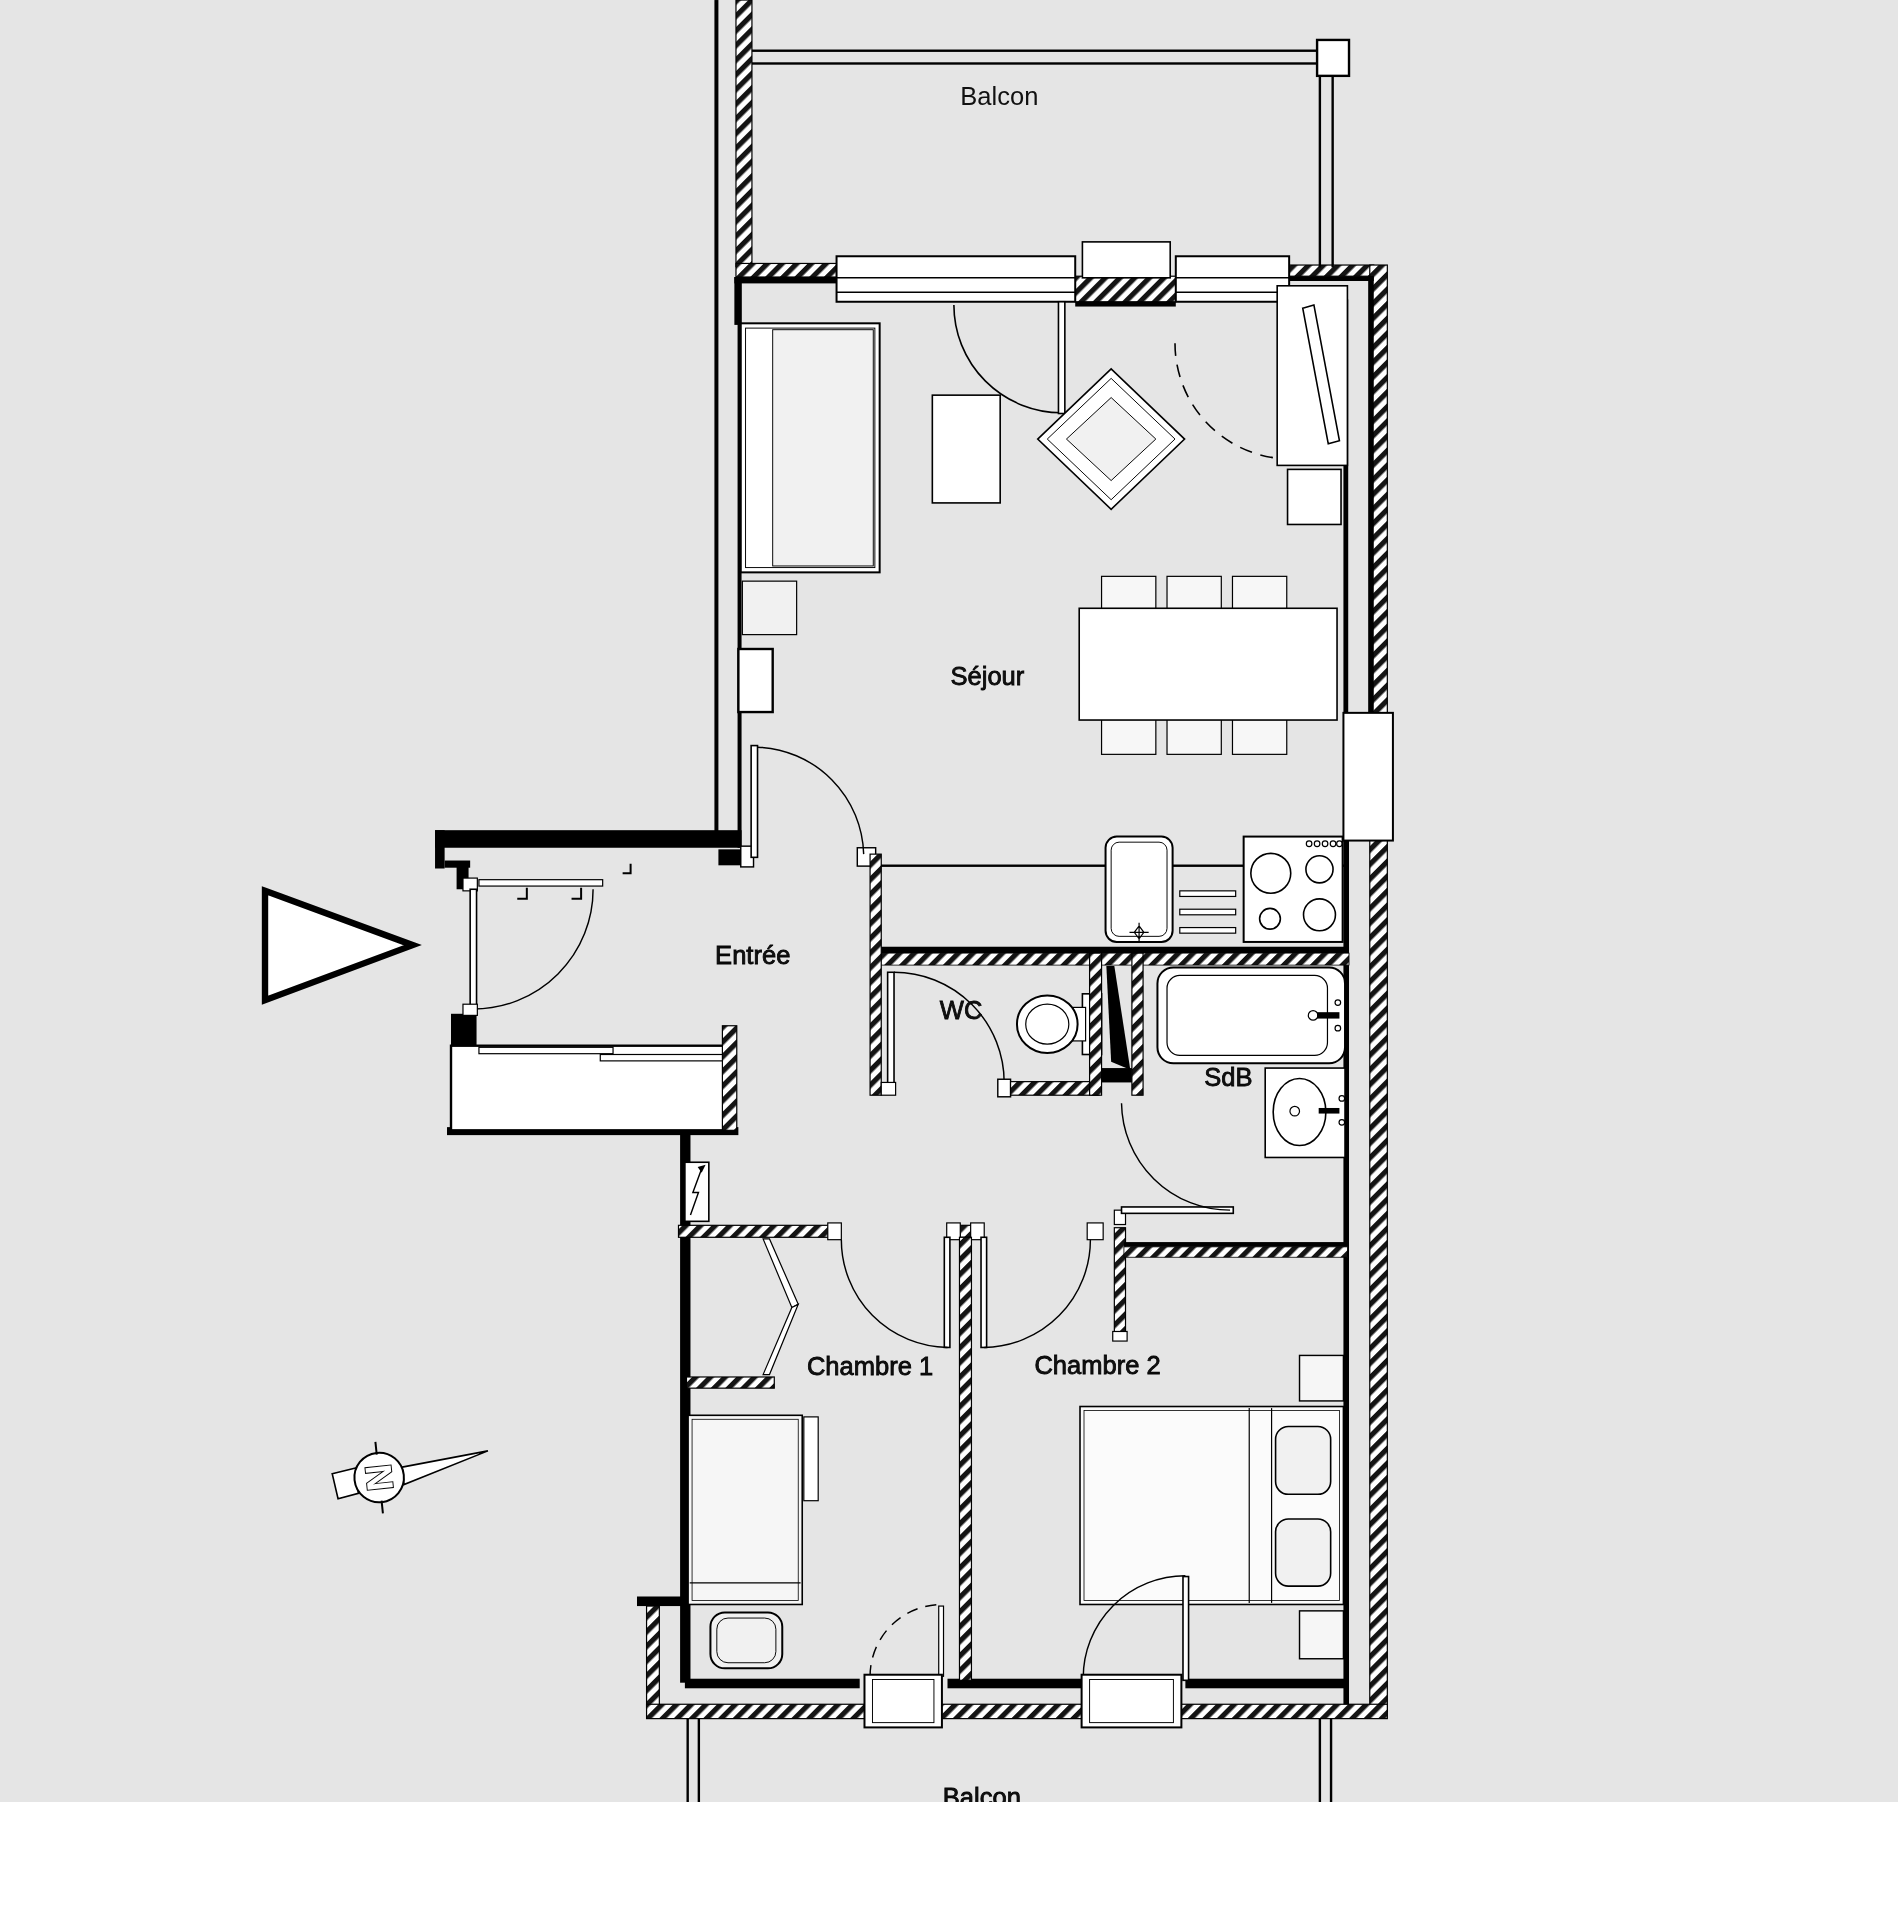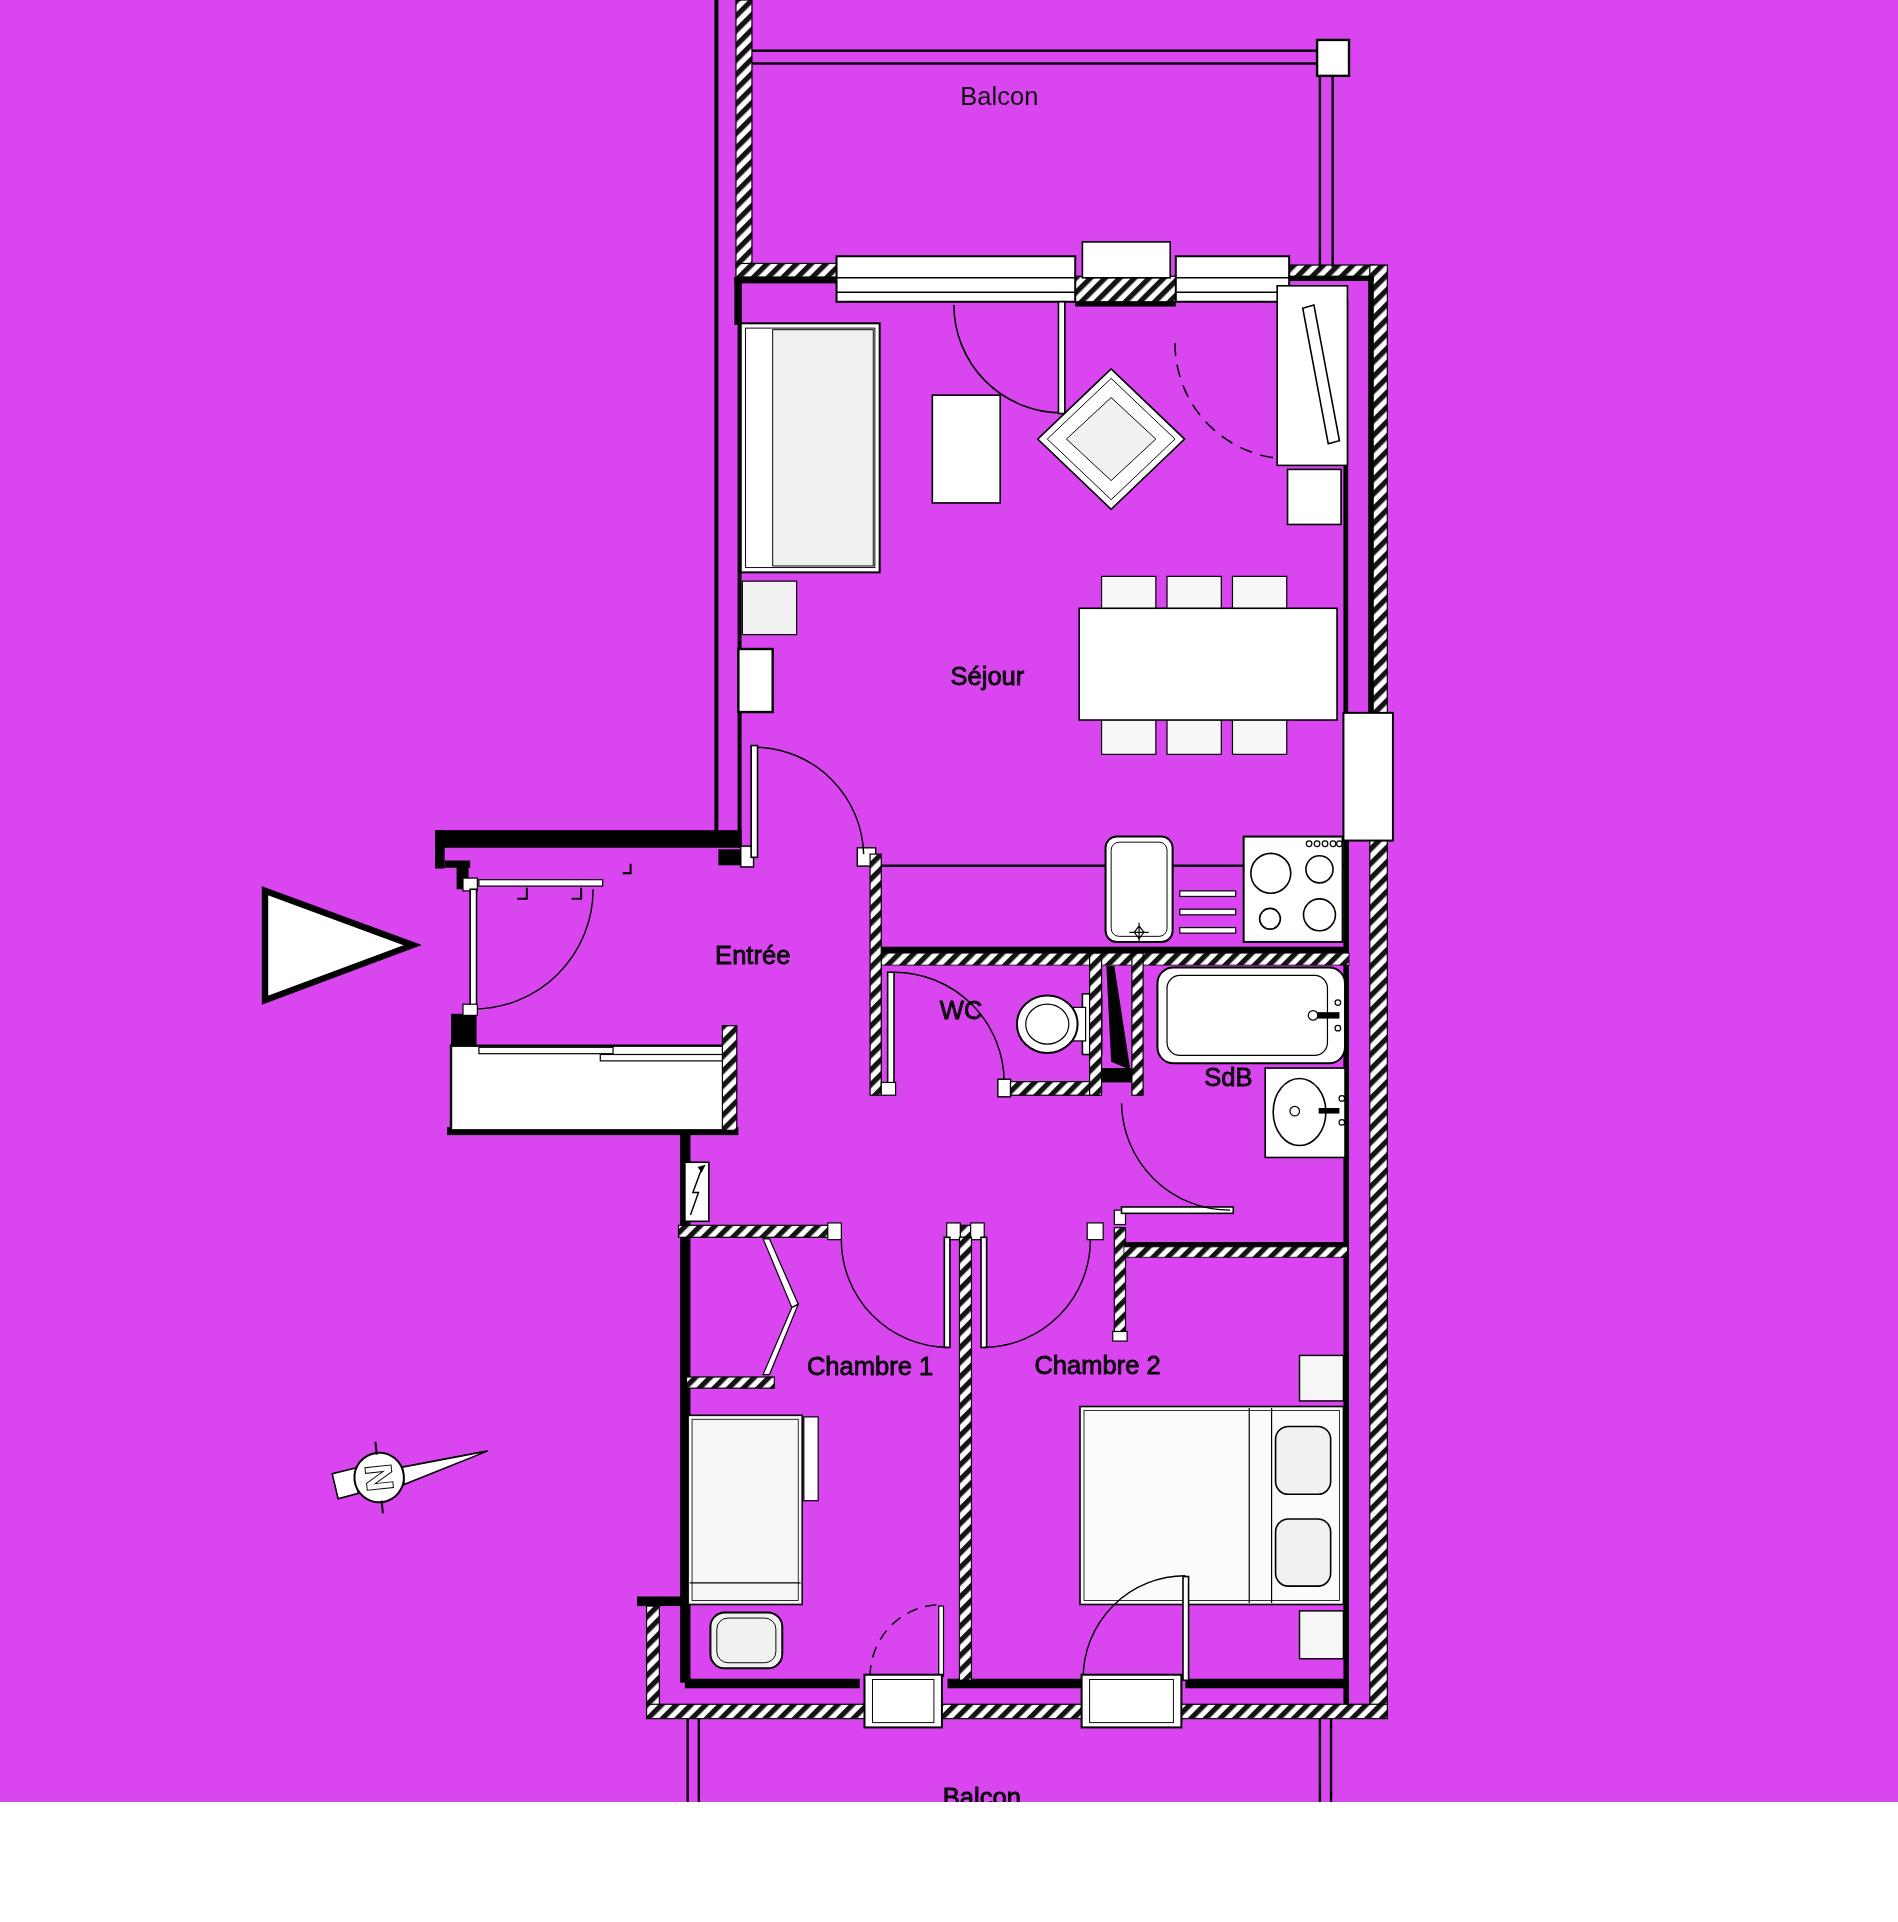--- a/index.html
+++ b/index.html
@@ -1,17 +1,17 @@
 <!DOCTYPE html>
 <html style="font-size:12.8px"><head>
 <meta charset="utf-8">
 <style>
   html,body{margin:0;padding:0;background:#ffffff;}
   body{font-family:"Liberation Sans", sans-serif;}
-  #stage{position:relative;width:1899px;height:1802px;background:#d946ef;overflow:hidden;}
+  #stage{position:relative;width:1899px;height:1802px;background:#e5e5e5;overflow:hidden;}
   svg{display:block;}
   text.room-label{font-family:"Liberation Sans", sans-serif;font-size:32px;fill:#111;}
   text.compass-letter{font-family:"Liberation Sans", sans-serif;font-weight:bold;font-size:46px;fill:#fff;stroke:#000;stroke-width:2.5;paint-order:stroke;}
 </style>
 </head>
 <body>
 
 <div id="stage">
 <svg viewBox="0 0 2379 2409" width="1899" height="1923">
   <defs>

